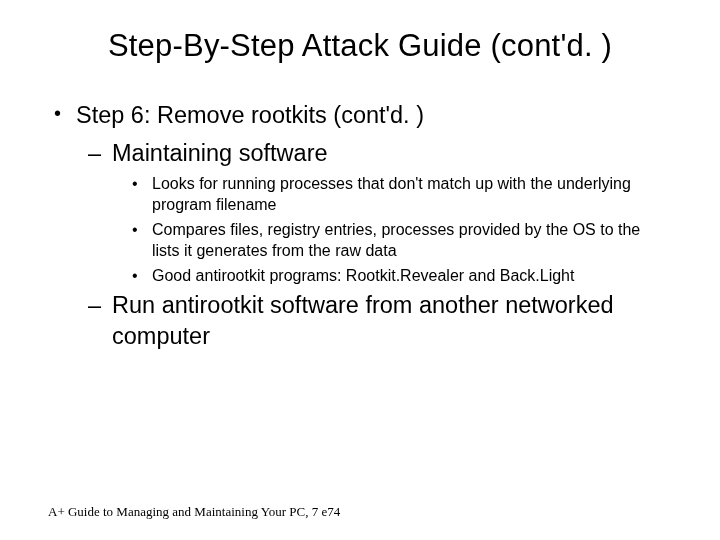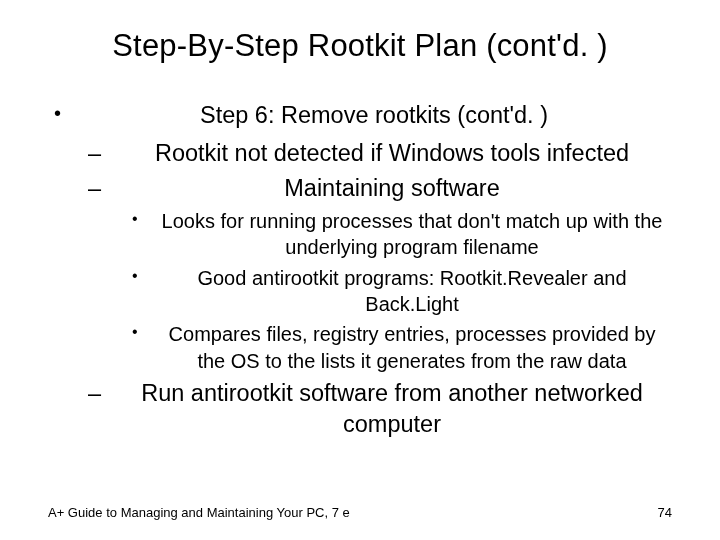--- a/index.html
+++ b/index.html
@@ -22,21 +22,20 @@
     font-size: 31px;
     font-weight: 400;
     text-align: center;
     margin: 0 0 36px 0;
     letter-spacing: 0.2px;
   }
   ul, li {
     margin: 0;
     padding: 0;
     list-style: none;
-    text-align: center;
   }
   .lvl1 {
     margin-left: 0;
   }
   .lvl1 > li {
     font-size: 23.5px;
     line-height: 1.35;
     margin-bottom: 6px;
     padding-left: 28px;
     position: relative;
@@ -61,68 +60,66 @@
   .lvl2 > li::before {
     content: "–";
     position: absolute;
     left: 12px;
     top: 0;
   }
   .lvl3 {
     margin-top: 4px;
   }
   .lvl3 > li {
-    font-size: 20px;
+    font-size: 16px;
     line-height: 1.32;
     margin-bottom: 4px;
     padding-left: 40px;
     position: relative;
   }
   .lvl3 > li::before {
     content: "•";
     position: absolute;
     left: 20px;
     top: 0;
     font-size: 16px;
   }
   .footer {
     position: absolute;
     left: 48px;
-    right: 48px;
+    right: 54px;
     bottom: 20px;
     font-size: 13px;
     display: flex;
-    justify-content: space-between;
+    justify-content: flex-start;
+    font-family: Liberation Serif, serif;
   }
 </style>
 </head>
 <body>
 
 <div class="slide">
 
-  <h1 class="title">Step-By-Step Rootkit Plan (cont'd. )</h1>
+  <h1 class="title">Step-By-Step Attack Guide (cont'd. )</h1>
 
   <ul class="lvl1">
     <li>
       <span>Step 6: Remove rootkits (cont'd. )</span>
       <ul class="lvl2">
-        <li>
-          <span>Rootkit not detected if Windows tools infected</span>
-        </li>
         <li>
           <span>Maintaining software</span>
           <ul class="lvl3">
             <li>
               <span>Looks for running processes that don't match up with the underlying program filename</span>
             </li>
             <li>
-              <span>Good antirootkit programs: Rootkit.Revealer and Back.Light</span>
+              <span>Compares files, registry entries, processes provided by the OS to the lists it generates from the raw data</span>
             </li>
             <li>
-              <span>Compares files, registry entries, processes provided by the OS to the lists it generates from the raw data</span>
+              <span>Good antirootkit programs: Rootkit.Revealer and Back.Light</span>
             </li>
           </ul>
         </li>
         <li>
           <span>Run antirootkit software from another networked computer</span>
         </li>
       </ul>
     </li>
   </ul>
 

